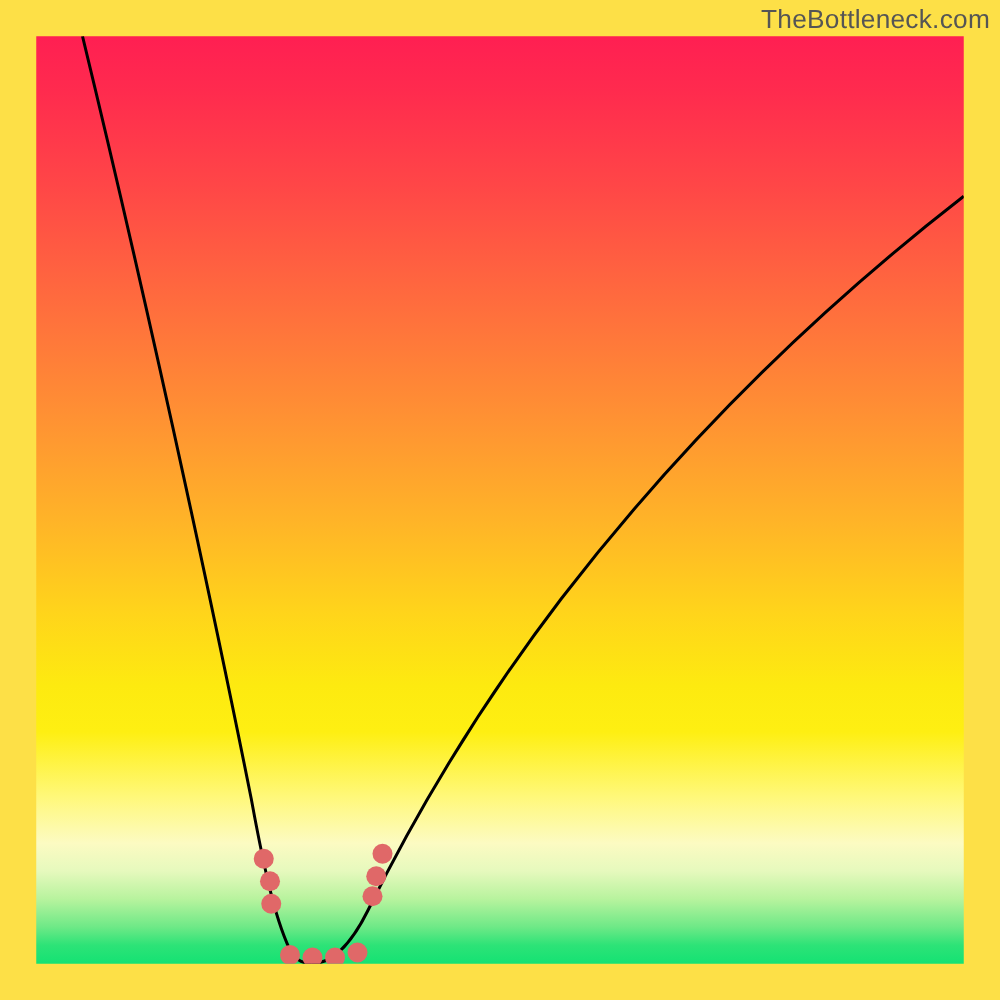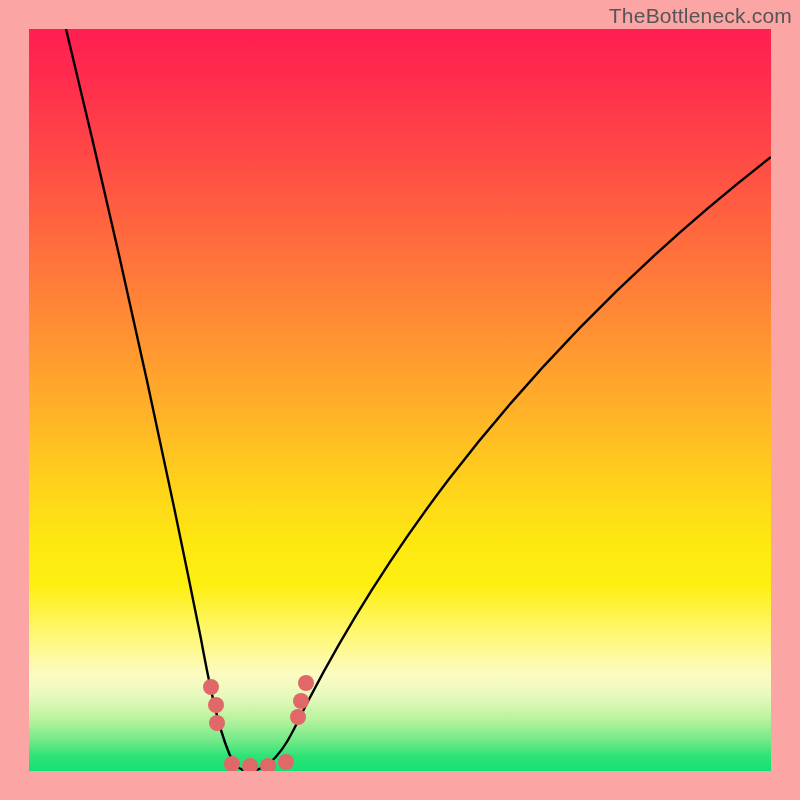--- a/index.html
+++ b/index.html
@@ -10,21 +10,21 @@
     background: #000;
     overflow: hidden;
     font-family: Arial, Helvetica, sans-serif;
   }
   .frame {
     position: absolute;
     top: 0;
     left: 0;
     width: 800px;
     height: 800px;
-    background: #fca5a5;
+    background: #fde047;
   }
   .plot-area {
     position: absolute;
     top: 29px;
     left: 29px;
     width: 742px;
     height: 742px;
     
     background: linear-gradient(
       to bottom,

